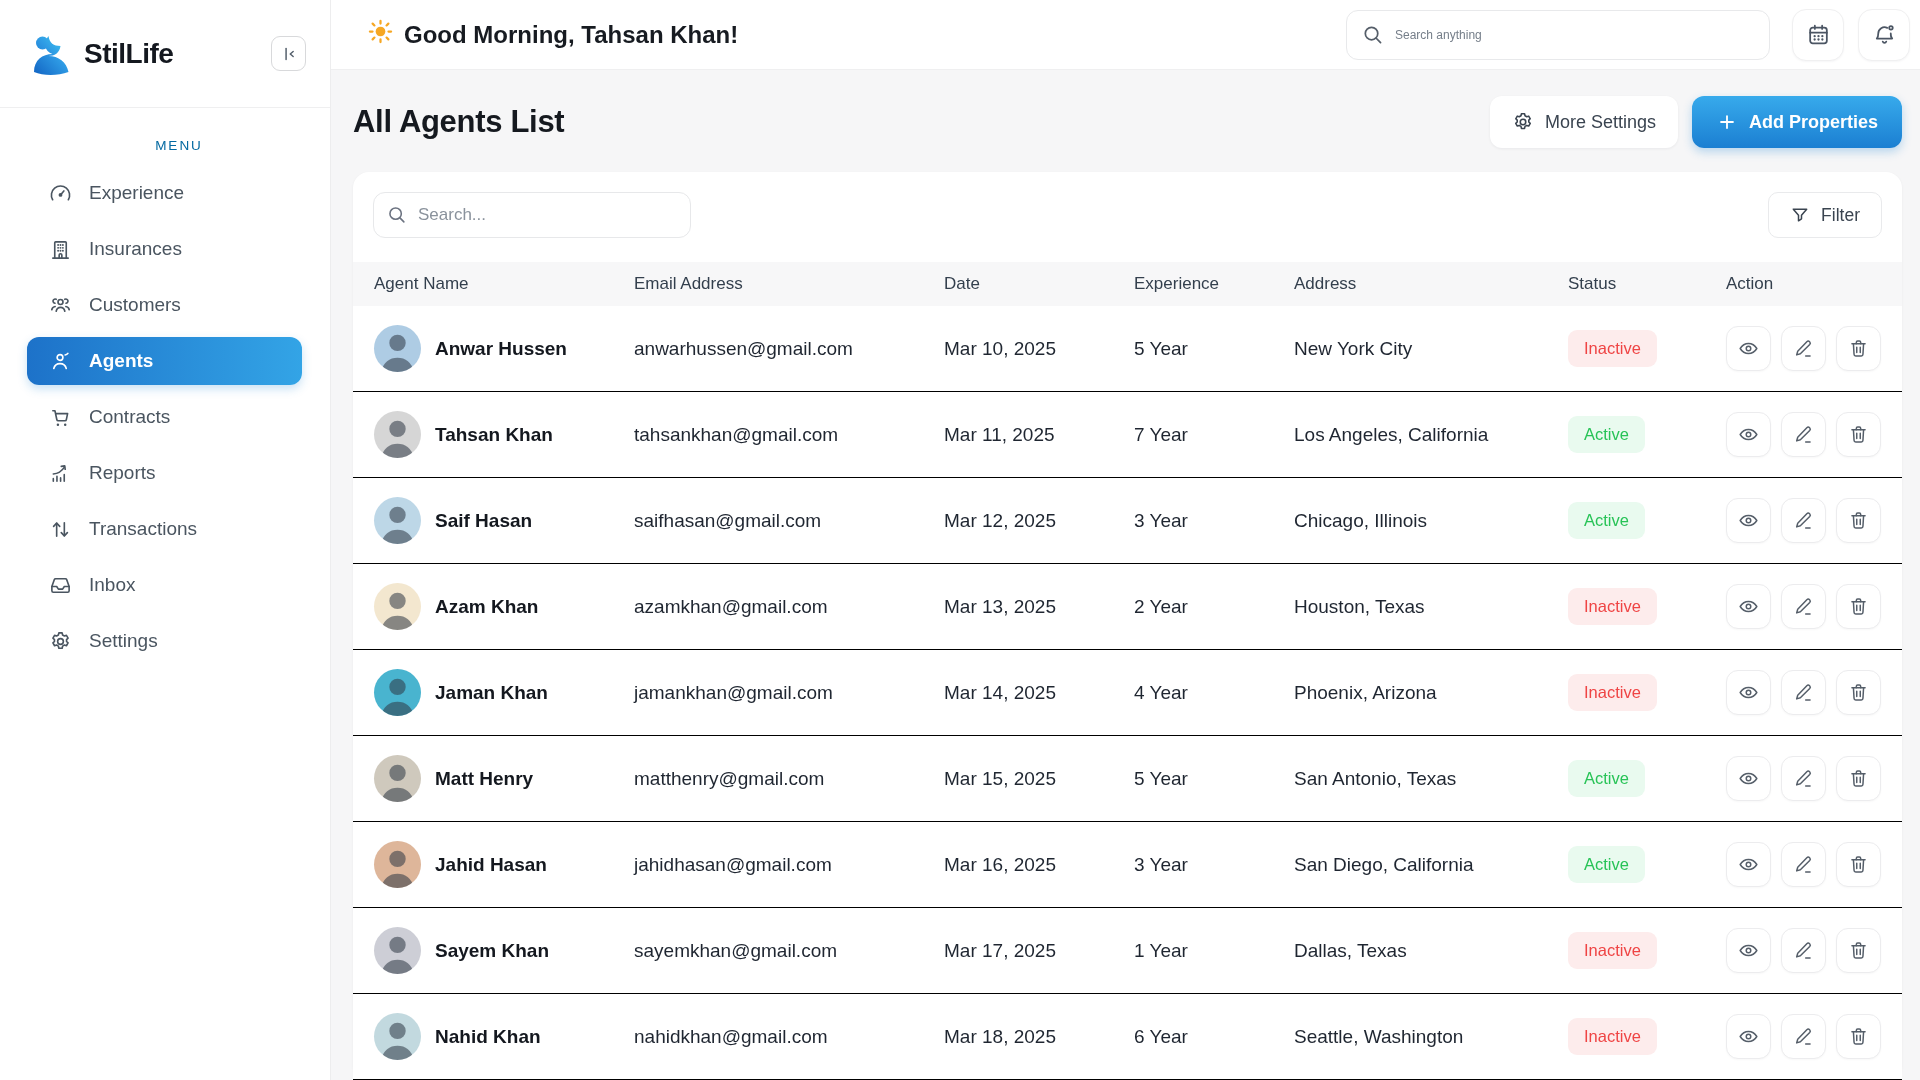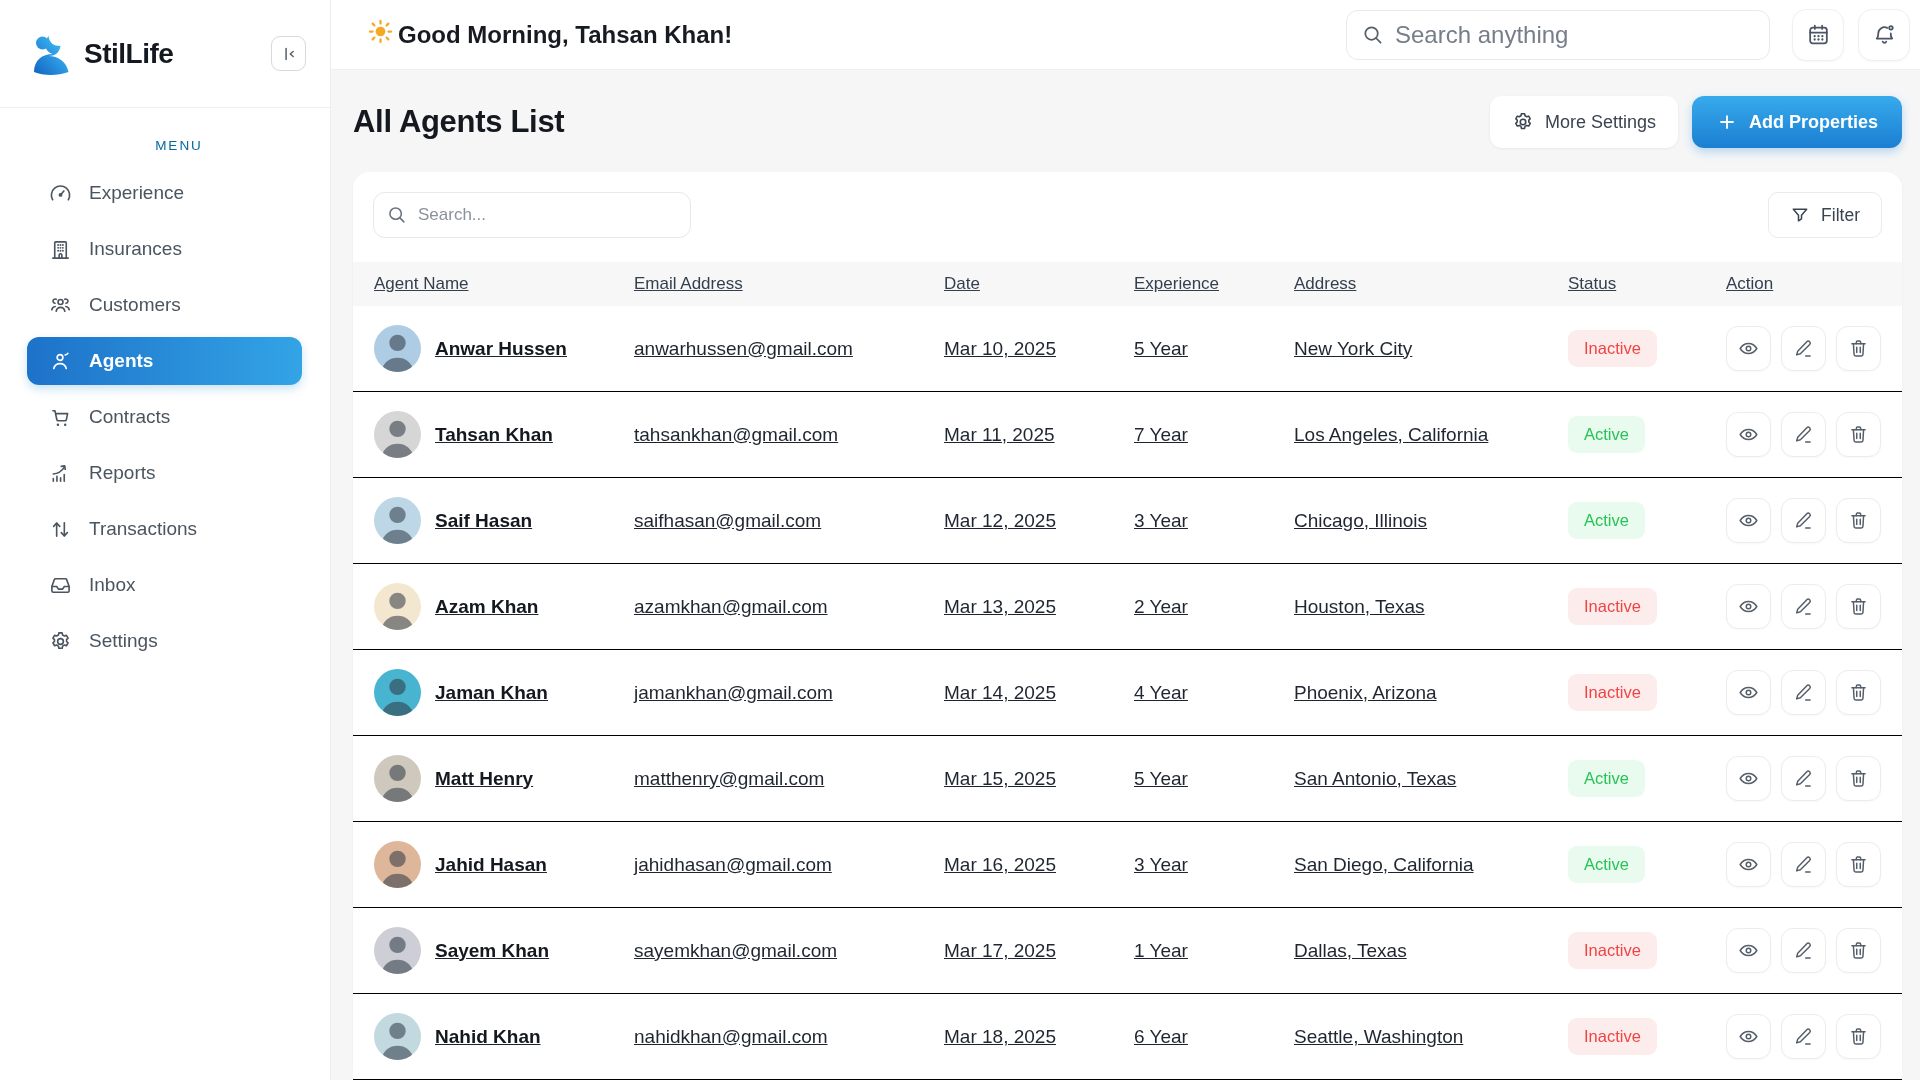--- a/index.html
+++ b/index.html
@@ -17,25 +17,25 @@
   .menu-label { margin:30px 0 12px 28px; font-size:13.5px; letter-spacing:2px; color:#0369a1; font-weight:500;text-align:center; }
   .nav { display:flex; flex-direction:column; }
   .nav-item { height:48px; margin:4px 28px 4px 27px; padding-left:22px; border-radius:12px; display:flex; align-items:center; gap:17px; font-size:19px; color:#4a5560; cursor:pointer; }
   .nav-item .icon { display:flex; }
   .nav-item .icon svg { width:23px; height:23px; }
   .nav-item.active { background:linear-gradient(90deg,#1d72c9,#33a4e6); color:#fff; font-weight:600; box-shadow:0 4px 10px rgba(41,140,214,.25); }
 
   
   .content { flex:1; display:flex; flex-direction:column; background:#f6f6f7; }
   .topbar { height:88px; background:#fff; border-bottom:1px solid #efeff0; display:flex; align-items:center; padding:0 14px 0 36px; }
-  .greeting { display:flex; align-items:center; gap:4px; font-size:24px; font-weight:700; color:#171b21; }
+  .greeting { display:flex; align-items:center; gap:10px; font-size:24px; font-weight:700; color:#171b21; }
   .greeting .icon svg { width:27px; height:27px; }
   .topbar-right { margin-left:auto; display:flex; align-items:center; gap:14px; }
   .global-search { position:relative; width:424px; height:50px; margin-right:8px; }
-  .global-search input { width:100%; height:100%; border:1.5px solid #e8e9eb; border-radius:12px; padding:0 16px 0 48px; font-size:24px; color:#374151; outline:none; background:#fff; font-family:inherit; }
+  .global-search input { width:100%; height:100%; border:1.5px solid #e8e9eb; border-radius:12px; padding:0 16px 0 48px; font-size:12px; color:#374151; outline:none; background:#fff; font-family:inherit; }
   .global-search input::placeholder { color:#757e89; }
   .global-search .icon { position:absolute; left:15px; top:13px; color:#555e69; }
   .global-search .icon svg { width:23px; height:23px; }
   .icon-btn { width:52px; height:52px; border-radius:14px; background:#fff; border:1.5px solid #f0f0f1; box-shadow:0 1px 2px rgba(16,24,40,.04); color:#4b5563; display:flex; align-items:center; justify-content:center; cursor:pointer; }
   .icon-btn svg { width:25px; height:25px; }
 
   
   .main { padding:0 22px; flex:1; }
   .title-row { margin-top:26px; display:flex; align-items:center; }
   .page-title { font-size:31px; font-weight:800; color:#15191f; letter-spacing:-0.3px; }
@@ -49,21 +49,21 @@
   .card { margin-top:24px; background:#fff; border-radius:16px; padding:20px 20px 0; box-shadow:0 1px 3px rgba(16,24,40,.05); min-height:900px; }
   .table-toolbar { display:flex; align-items:center; justify-content:space-between; }
   .table-search { position:relative; width:318px; height:46px; }
   .table-search input { width:100%; height:100%; border:1.5px solid #e7e8ea; border-radius:12px; padding:0 14px 0 44px; font-size:17px; color:#374151; outline:none; font-family:inherit; }
   .table-search input::placeholder { color:#8a929c; }
   .table-search .icon { position:absolute; left:13px; top:12px; color:#6b7280; }
   .table-search .icon svg { width:21px; height:21px; }
   .btn-filter { height:46px; padding:0 21px; border-radius:10px; border:1.5px solid #e9eaec; background:#fff; color:#3a4450; font-size:17.5px; font-weight:500; display:flex; align-items:center; gap:11px; cursor:pointer; font-family:inherit; }
   .btn-filter svg { width:20px; height:20px; }
 
-  .thead, .trow { display:grid; grid-template-columns:260px 310px 190px 160px 274px 158px 1fr; align-items:center; margin:0 -20px; padding:0 21px;text-decoration:underline; }
+  .thead, .trow { display:grid; grid-template-columns:260px 310px 190px 160px 274px 158px 1fr; align-items:center; margin:0 -20px; padding:0 21px; }
   .thead { margin-top:24px; background:#f7f7f8; height:44px; font-size:17px; color:#333f4d; }
   .trow { height:86px; border-bottom:1px solid #000000; background:#fff; }
   .td { font-size:19px; color:#1f2631; }
   .name-cell { display:flex; align-items:center; gap:14px; }
   .agent-name { font-weight:600; color:#14181f; }
   .avatar { width:47px; height:47px; border-radius:50%; overflow:hidden; display:block; flex:0 0 auto; }
   .avatar svg { width:100%; height:100%; display:block; }
   .badge { display:inline-block; padding:9px 16px; border-radius:9px; font-size:16.5px; font-weight:500; }
   .actions { display:flex; gap:10px; }
   .action-btn { width:45px; height:45px; border-radius:12px; background:#fff; border:1.5px solid #ececee; box-shadow:0 1px 2px rgba(16,24,40,.03); color:#555e69; display:flex; align-items:center; justify-content:center; cursor:pointer; }

